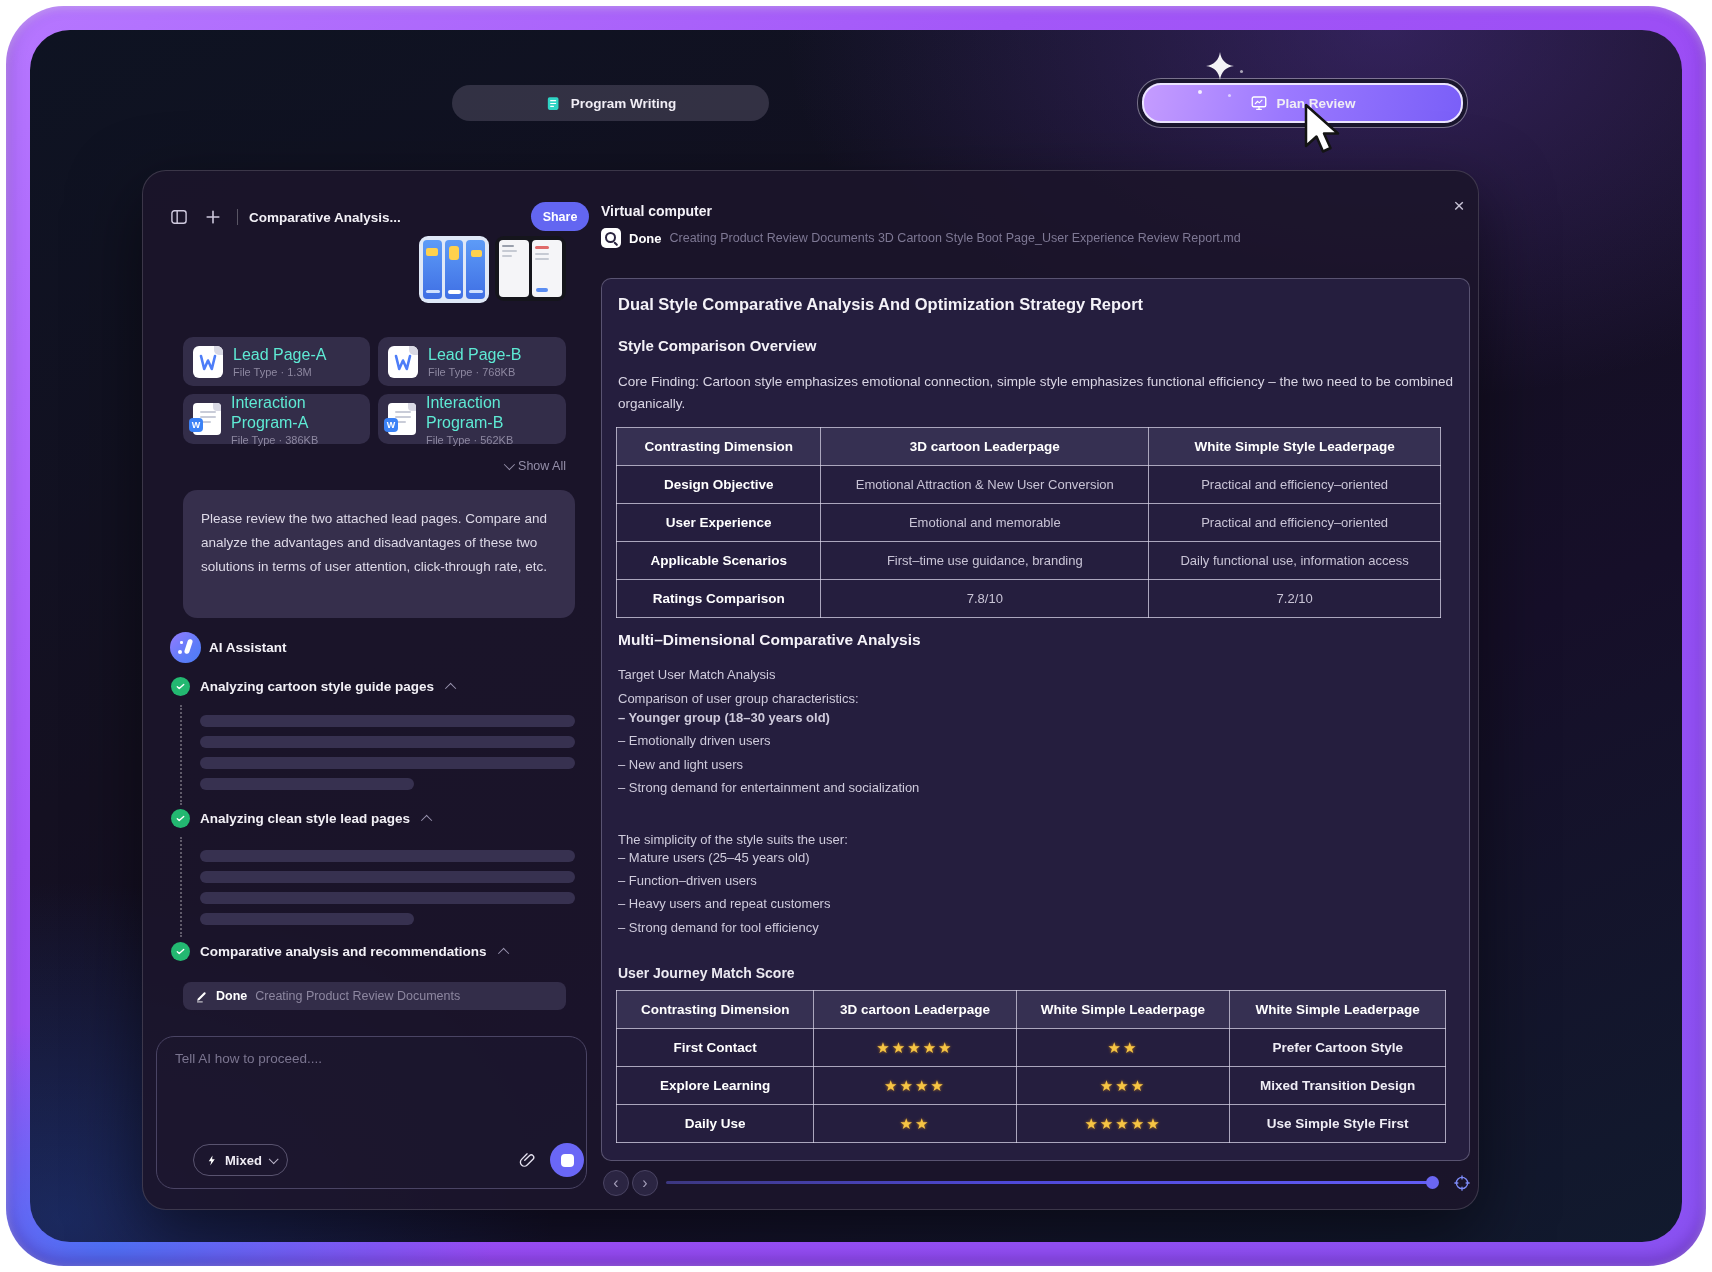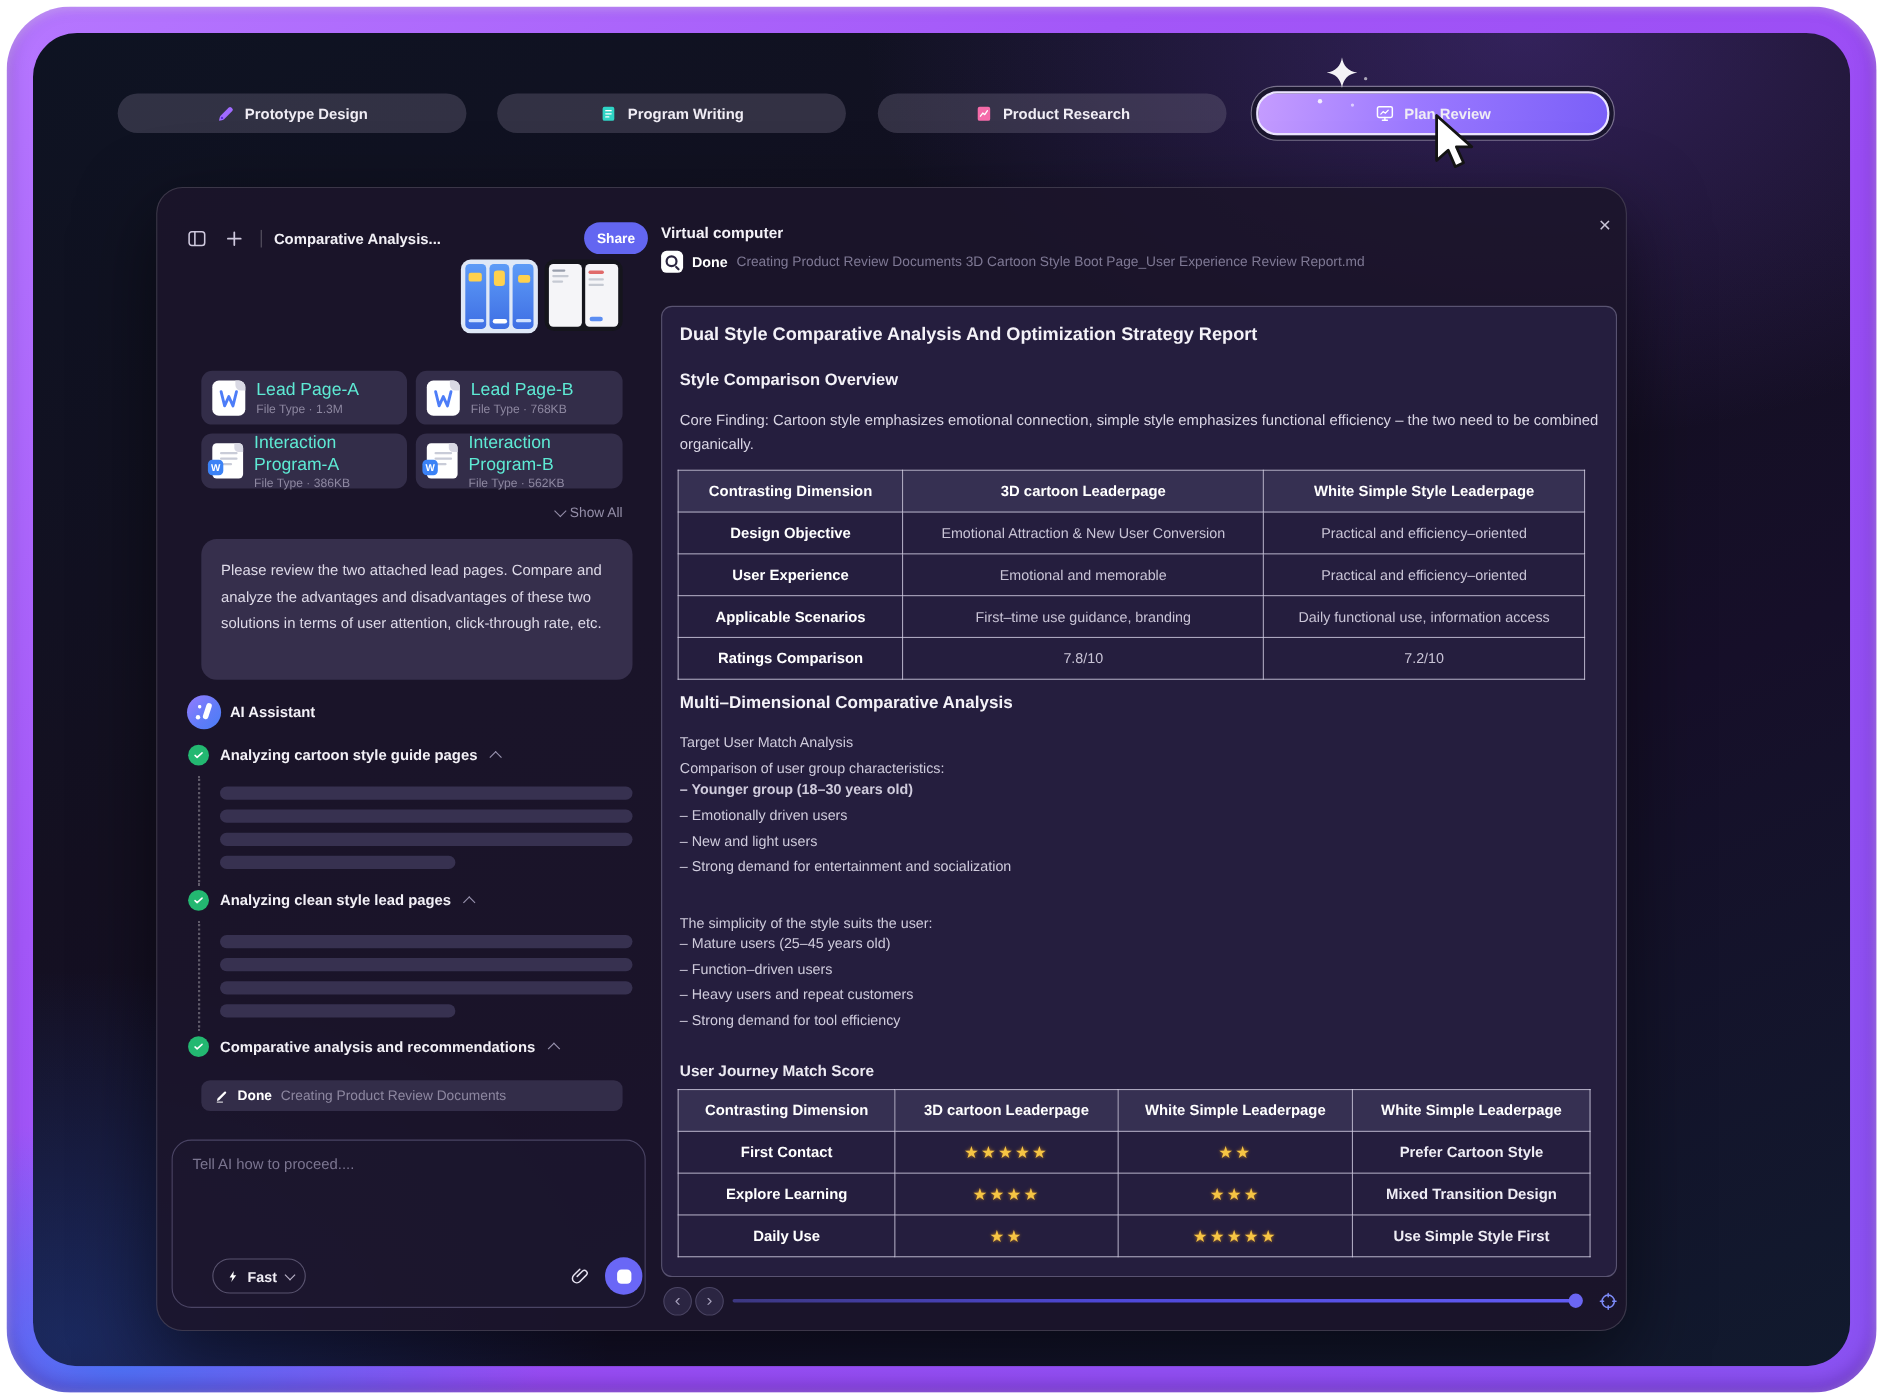--- a/index.html
+++ b/index.html
@@ -113,40 +113,26 @@
   .knob{width:13px;height:13px;border-radius:50%;background:#6b66f2;cursor:pointer;}
   .spark{position:absolute;border-radius:50%;background:#fff;}
 </style>
 </head>
 <body>
 
 <div id="stage">
   <div class="bezel"></div>
   <div class="screen">
 
-    <div class="pill" style="left:77px;top:55px;">
-      <svg width="17" height="17" viewBox="0 0 24 24">
-          <path d="M3 21c.4-2.5 1-5.5 2-6.5L15.5 4a2.3 2.3 0 0 1 3.3 0l1.2 1.2a2.3 2.3 0 0 1 0 3.3L9.5 19c-1 1-4 1.6-6.5 2z" fill="#a06bff"></path>
-          <circle cx="6.8" cy="17.2" r="1.5" fill="#5b2fd8"></circle>
-        </svg>
-      <span>Prototype Design</span>
-    </div>
     <div class="pill" style="left:422px;top:55px;">
       <svg width="17" height="17" viewBox="0 0 24 24">
           <rect x="4" y="3" width="15" height="18" rx="2.5" fill="#2fd4c5"></rect>
           <path d="M8 8h7M8 12h7M8 16h4" stroke="#fff" stroke-width="1.6" stroke-linecap="round"></path>
         </svg>
       <span>Program Writing</span>
-    </div>
-    <div class="pill" style="left:768px;top:55px;">
-      <svg width="17" height="17" viewBox="0 0 24 24">
-          <rect x="4" y="3" width="16" height="18" rx="2.5" fill="#f56ba9"></rect>
-          <path d="M7.5 15l3-4 2.5 2 3.5-5" stroke="#fff" stroke-width="1.7" fill="none" stroke-linecap="round" stroke-linejoin="round"></path>
-        </svg>
-      <span>Product Research</span>
     </div>
     <div class="pill active" style="left:1112px;top:53px;">
       <svg width="18" height="18" viewBox="0 0 24 24">
           <rect x="3" y="4" width="18" height="13" rx="2" fill="none" stroke="#fff" stroke-width="1.8"></rect>
           <path d="M9 20.5h6M12 17.2v3" stroke="#fff" stroke-width="1.8" stroke-linecap="round"></path>
           <path d="M7 13l3-3.2 2.5 2L16 8.3" stroke="#fff" stroke-width="1.5" fill="none" stroke-linecap="round"></path>
         </svg>
       <span>Plan Review</span>
     </div>
 
@@ -304,21 +290,21 @@
         <b>Done</b>
         <span>Creating Product Review Documents</span>
       </div>
 
       <div class="abs inputbox" style="left:13px;top:865px;width:431px;height:153px;">
         <textarea placeholder="Tell AI how to proceed...." style=""></textarea>
         <div class="fast" style="left:36px;top:107px;">
           <svg width="12" height="13" viewBox="0 0 24 24">
               <path d="M13 2L5.5 13.5h5L8.5 22l9-12.5h-5.2L13 2z" fill="#fff"></path>
             </svg>
-          <span>Fast</span>
+          <span>Mixed</span>
           <span class="chev down"></span>
         </div>
         <svg class="abs" style="left:361px;top:114px;" width="19" height="19" viewBox="0 0 24 24">
             <path d="M8.5 11.8l6.2-6.2a3.2 3.2 0 0 1 4.5 4.5l-7.6 7.6a5 5 0 1 1-7.1-7.1l7-7" stroke="#e6e2f0" stroke-width="1.7" fill="none" stroke-linecap="round"></path>
           </svg>
         <div class="stopbtn" style="left:393px;top:106px;">
             <div class="sq"></div>
           </div>
       </div>
 

